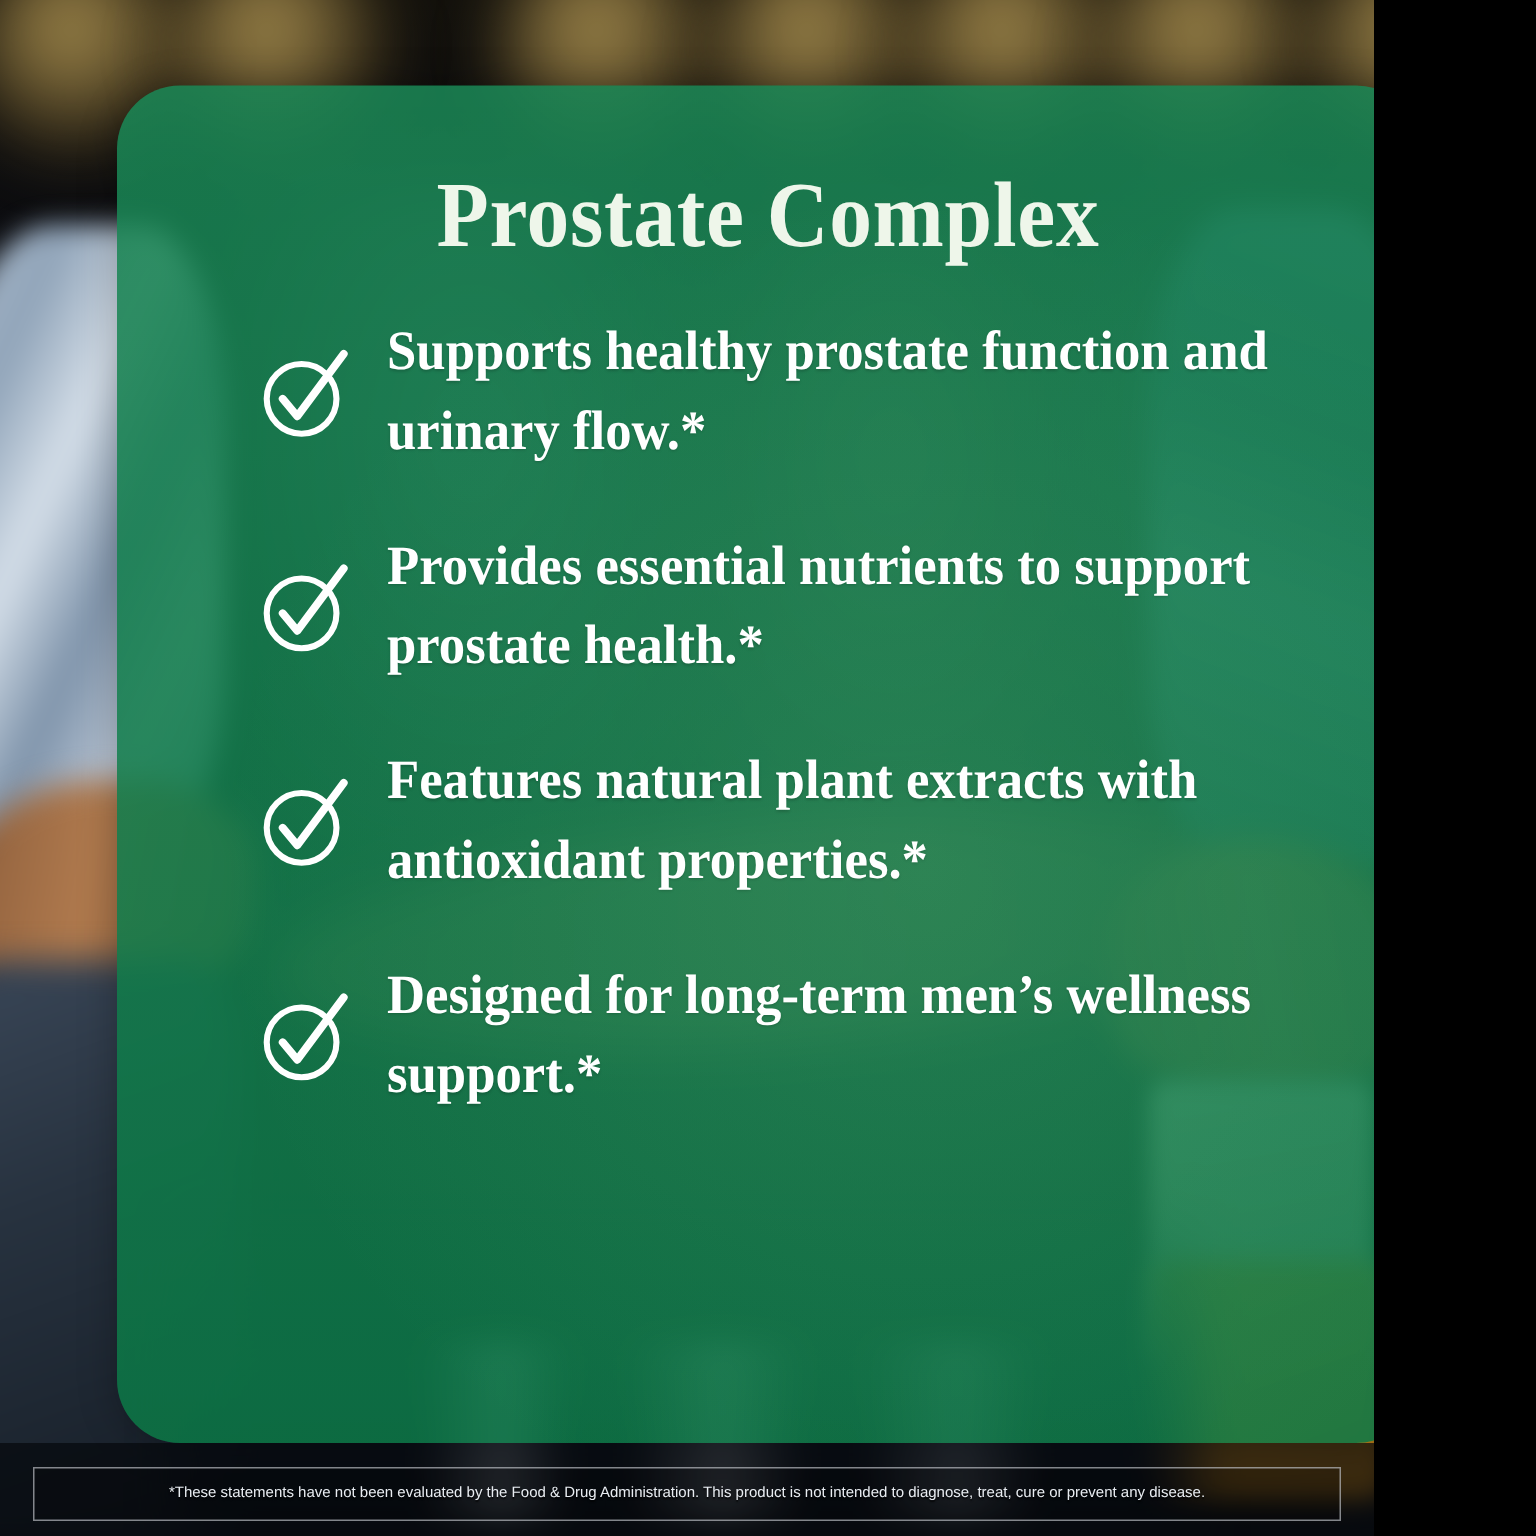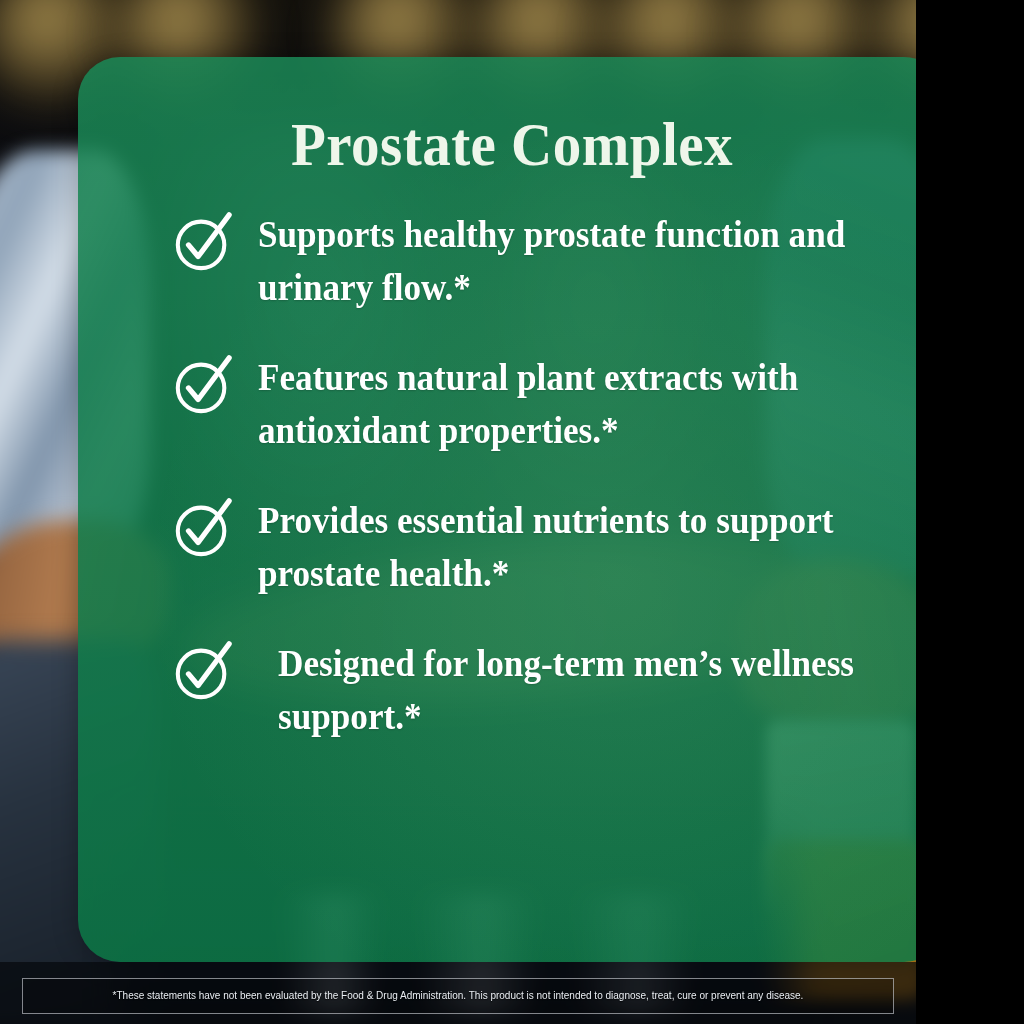--- a/index.html
+++ b/index.html
@@ -155,24 +155,24 @@
   }
 
   .benefits {
     position: relative;
     margin: 0;
     padding: 34px 0 0 94px;
     list-style: none;
   }
   .benefit {
     display: flex;
-    align-items: flex-start;
+    align-items: center;
     margin-bottom: 38px;
   }
-  .benefit:last-child { margin-bottom: 18px; gap: 20px; }
+  .benefit:last-child { margin-bottom: 18px; }
 
   .check-icon {
     flex: 0 0 auto;
     width: 62px;
     height: 62px;
     margin-right: 24px;
     margin-top: 2px;
   }
   .check-icon svg { display: block; width: 62px; height: 62px; }
 
@@ -266,31 +266,31 @@
       </li>
 
 
       <li class="benefit">
         <span class="check-icon">
           <svg viewBox="0 0 64 64" aria-hidden="true">
             <circle cx="30" cy="35" r="24" fill="none" stroke="#ffffff" stroke-width="4.2"></circle>
             <path d="M17 35 L27 47 L59 4" fill="none" stroke="#ffffff" stroke-width="5.4" stroke-linecap="round" stroke-linejoin="round"></path>
           </svg>
         </span>
-        <span class="benefit-text">Features natural plant extracts with antioxidant properties.*</span>
+        <span class="benefit-text">Provides essential nutrients to support prostate health.*</span>
       </li>
 
       <li class="benefit">
         <span class="check-icon">
           <svg viewBox="0 0 64 64" aria-hidden="true">
             <circle cx="30" cy="35" r="24" fill="none" stroke="#ffffff" stroke-width="4.2"></circle>
             <path d="M17 35 L27 47 L59 4" fill="none" stroke="#ffffff" stroke-width="5.4" stroke-linecap="round" stroke-linejoin="round"></path>
           </svg>
         </span>
-        <span class="benefit-text">Provides essential nutrients to support prostate health.*</span>
+        <span class="benefit-text">Features natural plant extracts with antioxidant properties.*</span>
       </li>
 
       <li class="benefit">
         <span class="check-icon">
           <svg viewBox="0 0 64 64" aria-hidden="true">
             <circle cx="30" cy="35" r="24" fill="none" stroke="#ffffff" stroke-width="4.2"></circle>
             <path d="M17 35 L27 47 L59 4" fill="none" stroke="#ffffff" stroke-width="5.4" stroke-linecap="round" stroke-linejoin="round"></path>
           </svg>
         </span>
         <span class="benefit-text">Designed for long-term men’s wellness support.*</span>

